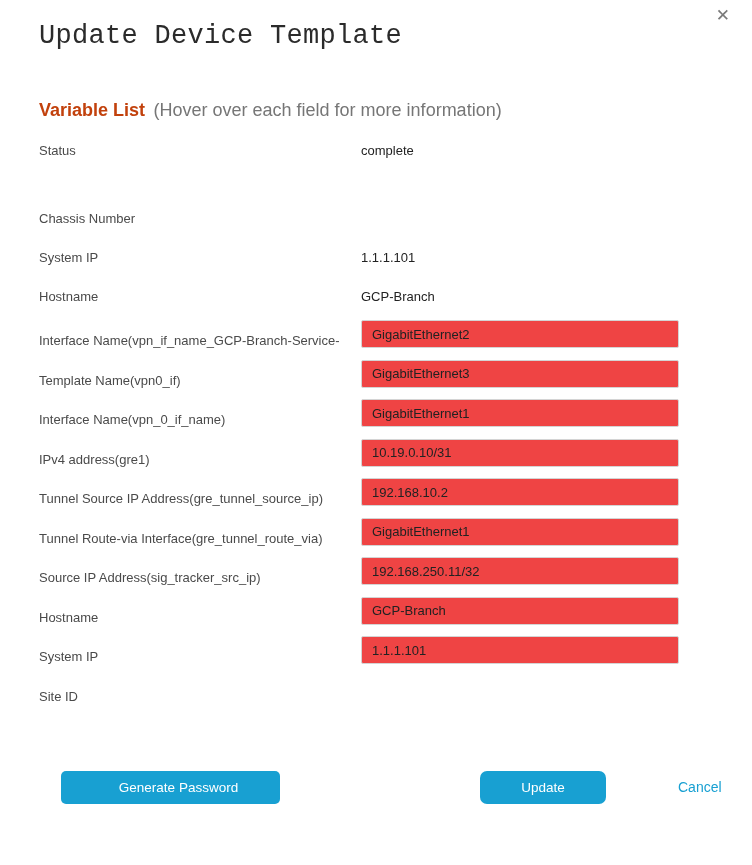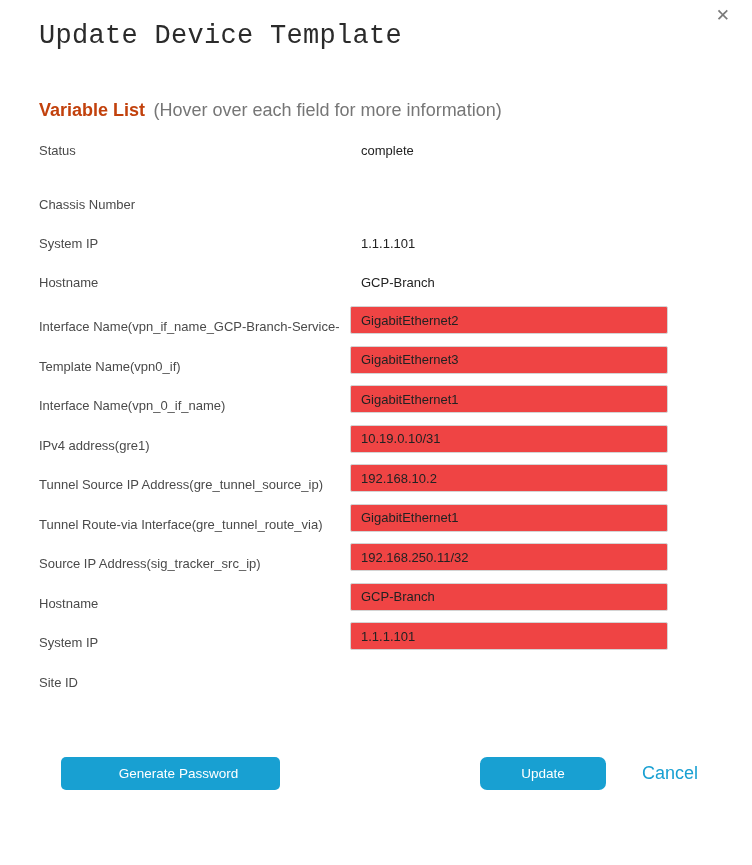--- a/index.html
+++ b/index.html
@@ -28,26 +28,26 @@
 
   .row { display: flex; align-items: flex-end; }
   .row .label {
     width: 311px; flex: none;
     overflow: hidden; white-space: nowrap;
     font-size: 13px; color: #4a4a4a;
   }
   .static-row { height: 16px; }
   .static-row .value { padding-left: 11px; font-size: 13px; color: #222222; }
   .static-row.r0 { margin-top: 24px; }
-  .static-row.r1 { margin-top: 38px; }
+  .static-row.r1 { margin-top: 52px; }
   .static-row.r2 { margin-top: 23px; }
   .static-row.r3 { margin-top: 23px; }
 
   .input-rows { margin-top: 16px; }
-  .input-row { height: 28px; margin-bottom: 11.5px; }
+  .input-row { height: 28px; margin-bottom: 11.5px; gap: 11px; }
   .input-row input {
     width: 318px; height: 28px;
     border: 1px solid #d4d4d4; border-radius: 2px;
     padding: 0 8px 0 10px;
     font-family: "Liberation Sans", sans-serif;
     font-size: 13px; color: #222222;
     outline: none; background: #ef4444;
   }
 
   .footer {
@@ -57,23 +57,23 @@
   }
   .btn {
     height: 33px; border: none; border-radius: 5px;
     background: var(--accent); color: #ffffff;
     font-family: "Liberation Sans", sans-serif;
     font-size: 13.5px; cursor: pointer;
   }
   .btn-generate { width: 219px; padding-left: 16px; }
   .btn-update { width: 126px; margin-left: 200px; border-radius: 7px; }
   .link-cancel {
-    margin-left: 36px;
+    margin-left: 72px;
     background: none; border: none; cursor: pointer;
-    color: var(--accent); font-size: 18px;
+    color: var(--accent); font-size: 14px;
     font-family: "Liberation Sans", sans-serif;
     text-align: center;
   }
 </style>
 </head>
 <body>
 
 <button class="close-btn">✕</button>
 
 <div class="content">

